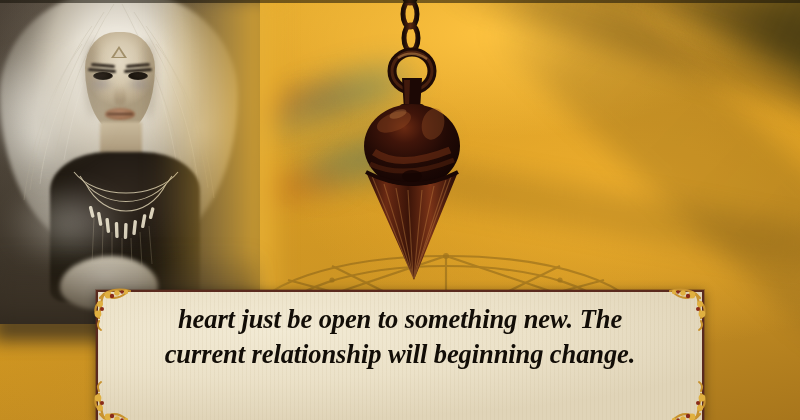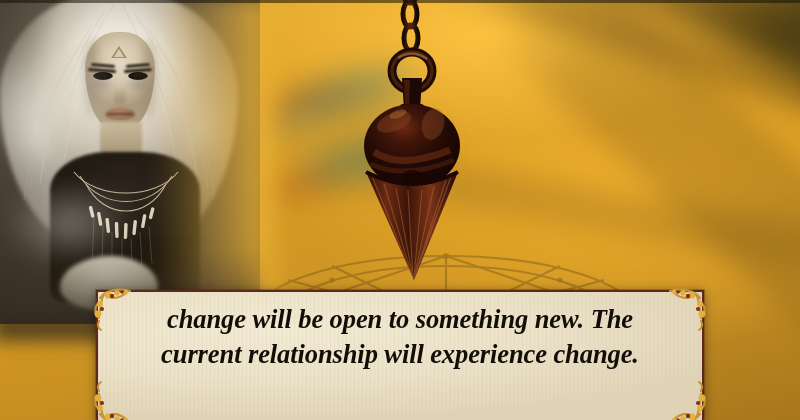--- a/index.html
+++ b/index.html
@@ -427,22 +427,22 @@
         <path d="M108 186 L76 284"></path>
         <path d="M114 180 L76 284"></path>
       </g>
       <path d="M28 178 Q74 202 120 178" stroke="#1A0704" stroke-width="4" fill="none"></path>
       <ellipse cx="74" cy="182" rx="10" ry="6" fill="#150503" opacity=".8"></ellipse>
     </svg>
   </div>
 
   <div class="plaque">
     <div class="plaque-text">
-      <div>change will be open to something new.  The</div>
-      <div>current relationship will experience change.</div>
+      <div>heart just be open to something new.  The</div>
+      <div>current relationship will beginning change.</div>
     </div>
 
     <div class="orn tl">
       <svg viewBox="0 0 56 52">
         <g fill="none" stroke="#C8922E" stroke-width="2.2" stroke-linecap="round">
           <path d="M14 18 C20 10 32 8 44 11"></path>
           <path d="M18 14 C26 20 34 18 40 13"></path>
           <path d="M18 14 C14 20 16 30 12 36"></path>
           <path d="M14 22 C8 26 8 34 13 38"></path>
         </g>

